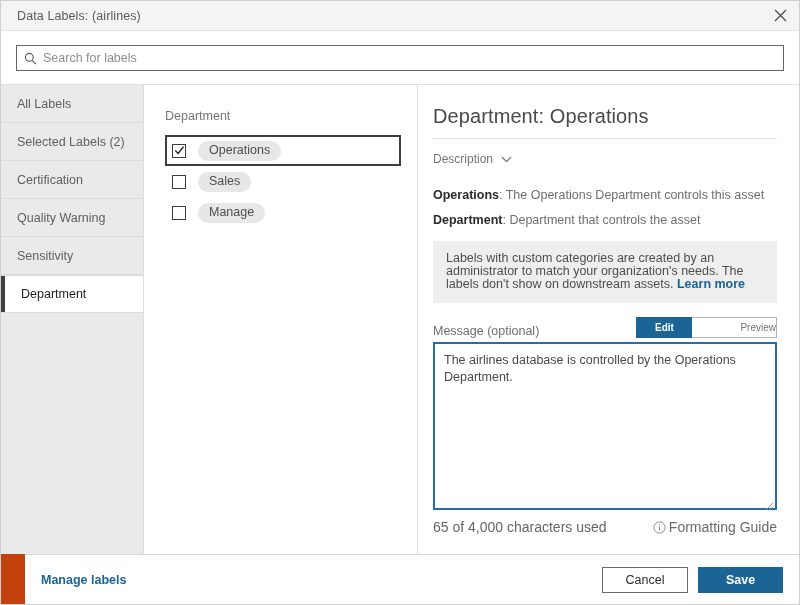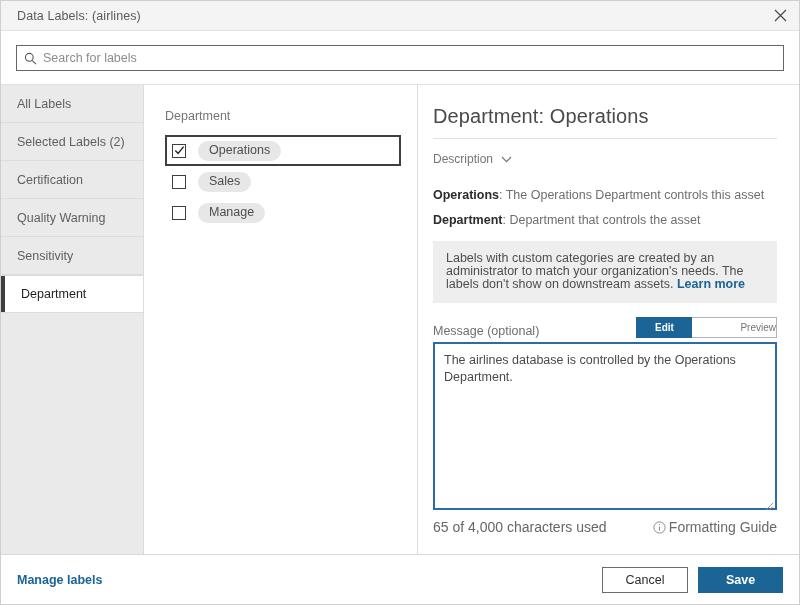--- a/index.html
+++ b/index.html
@@ -324,20 +324,21 @@
   
   .footer {
     height: 50px;
     flex: 0 0 50px;
     border-top: 1px solid #d8d8d8;
     background: #ffffff;
     display: flex;
     align-items: center;
     padding: 0 16px;
     box-sizing: border-box;
+    margin-left: 24px;
   }
   .manage-link {
     color: #1a6496;
     font-size: 12.5px;
     font-weight: bold;
     text-decoration: none;
     cursor: pointer;
   }
   .footer-spacer { flex: 1 1 auto; }
   .btn {

